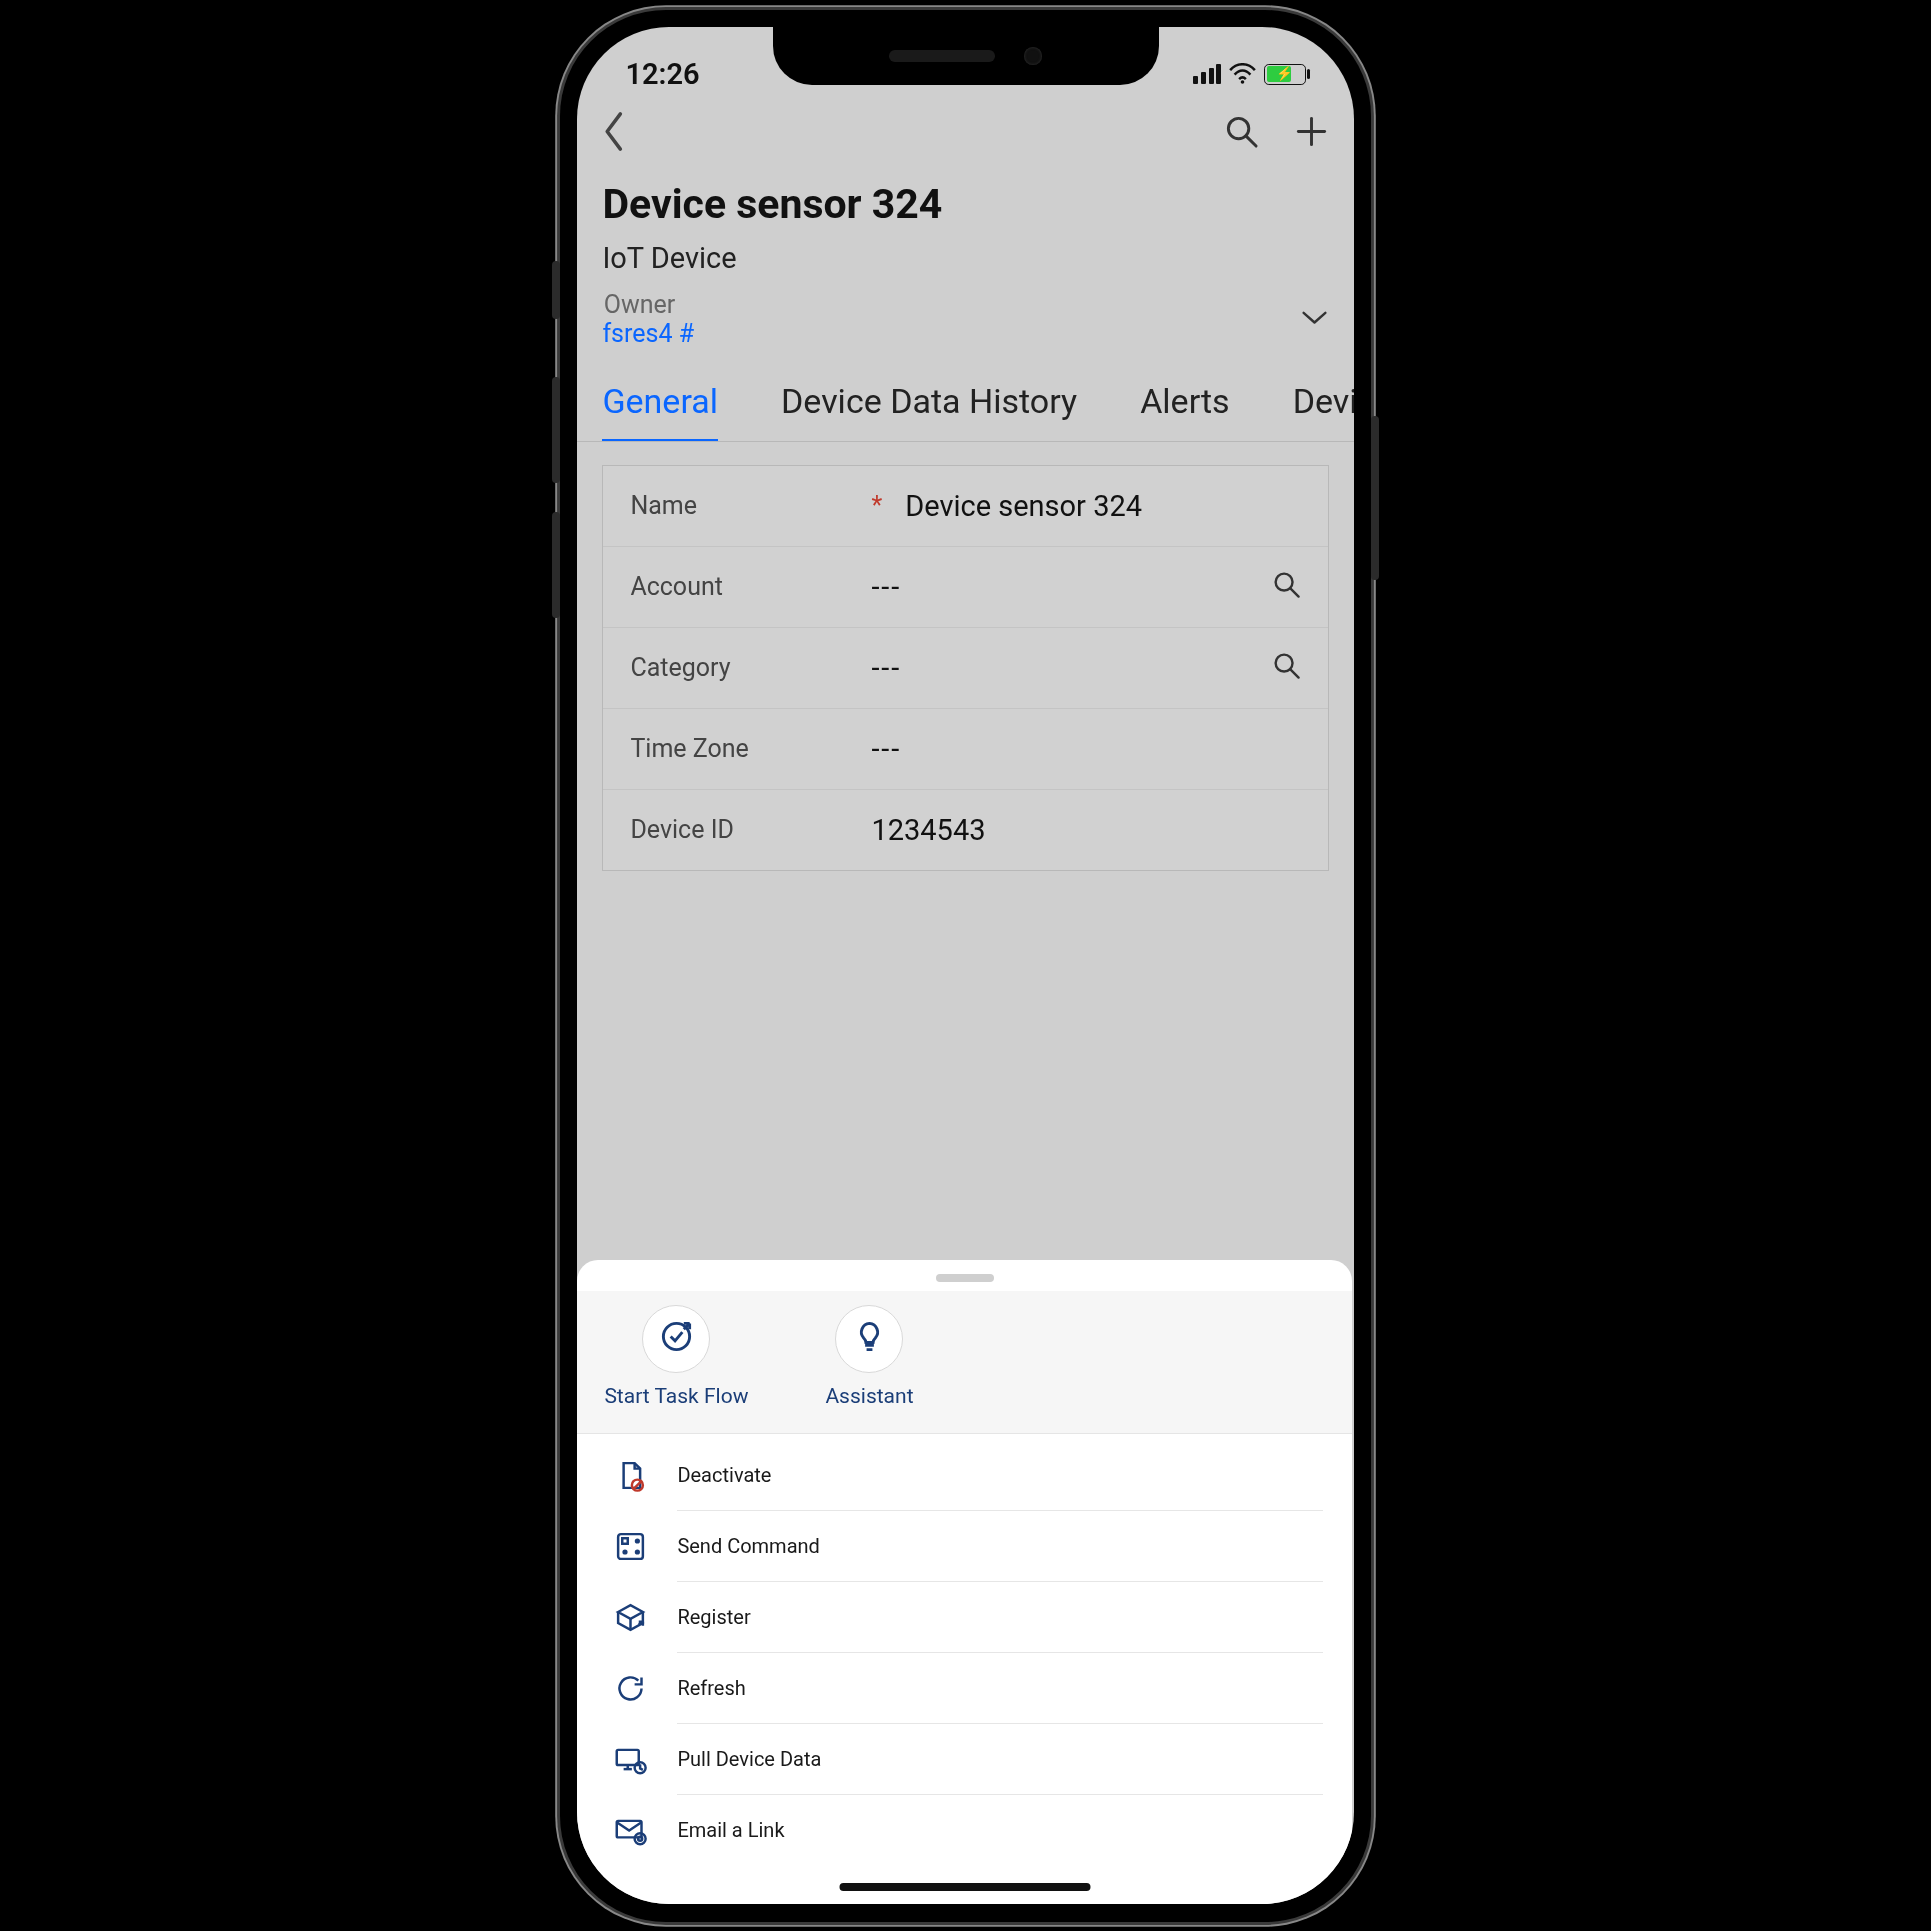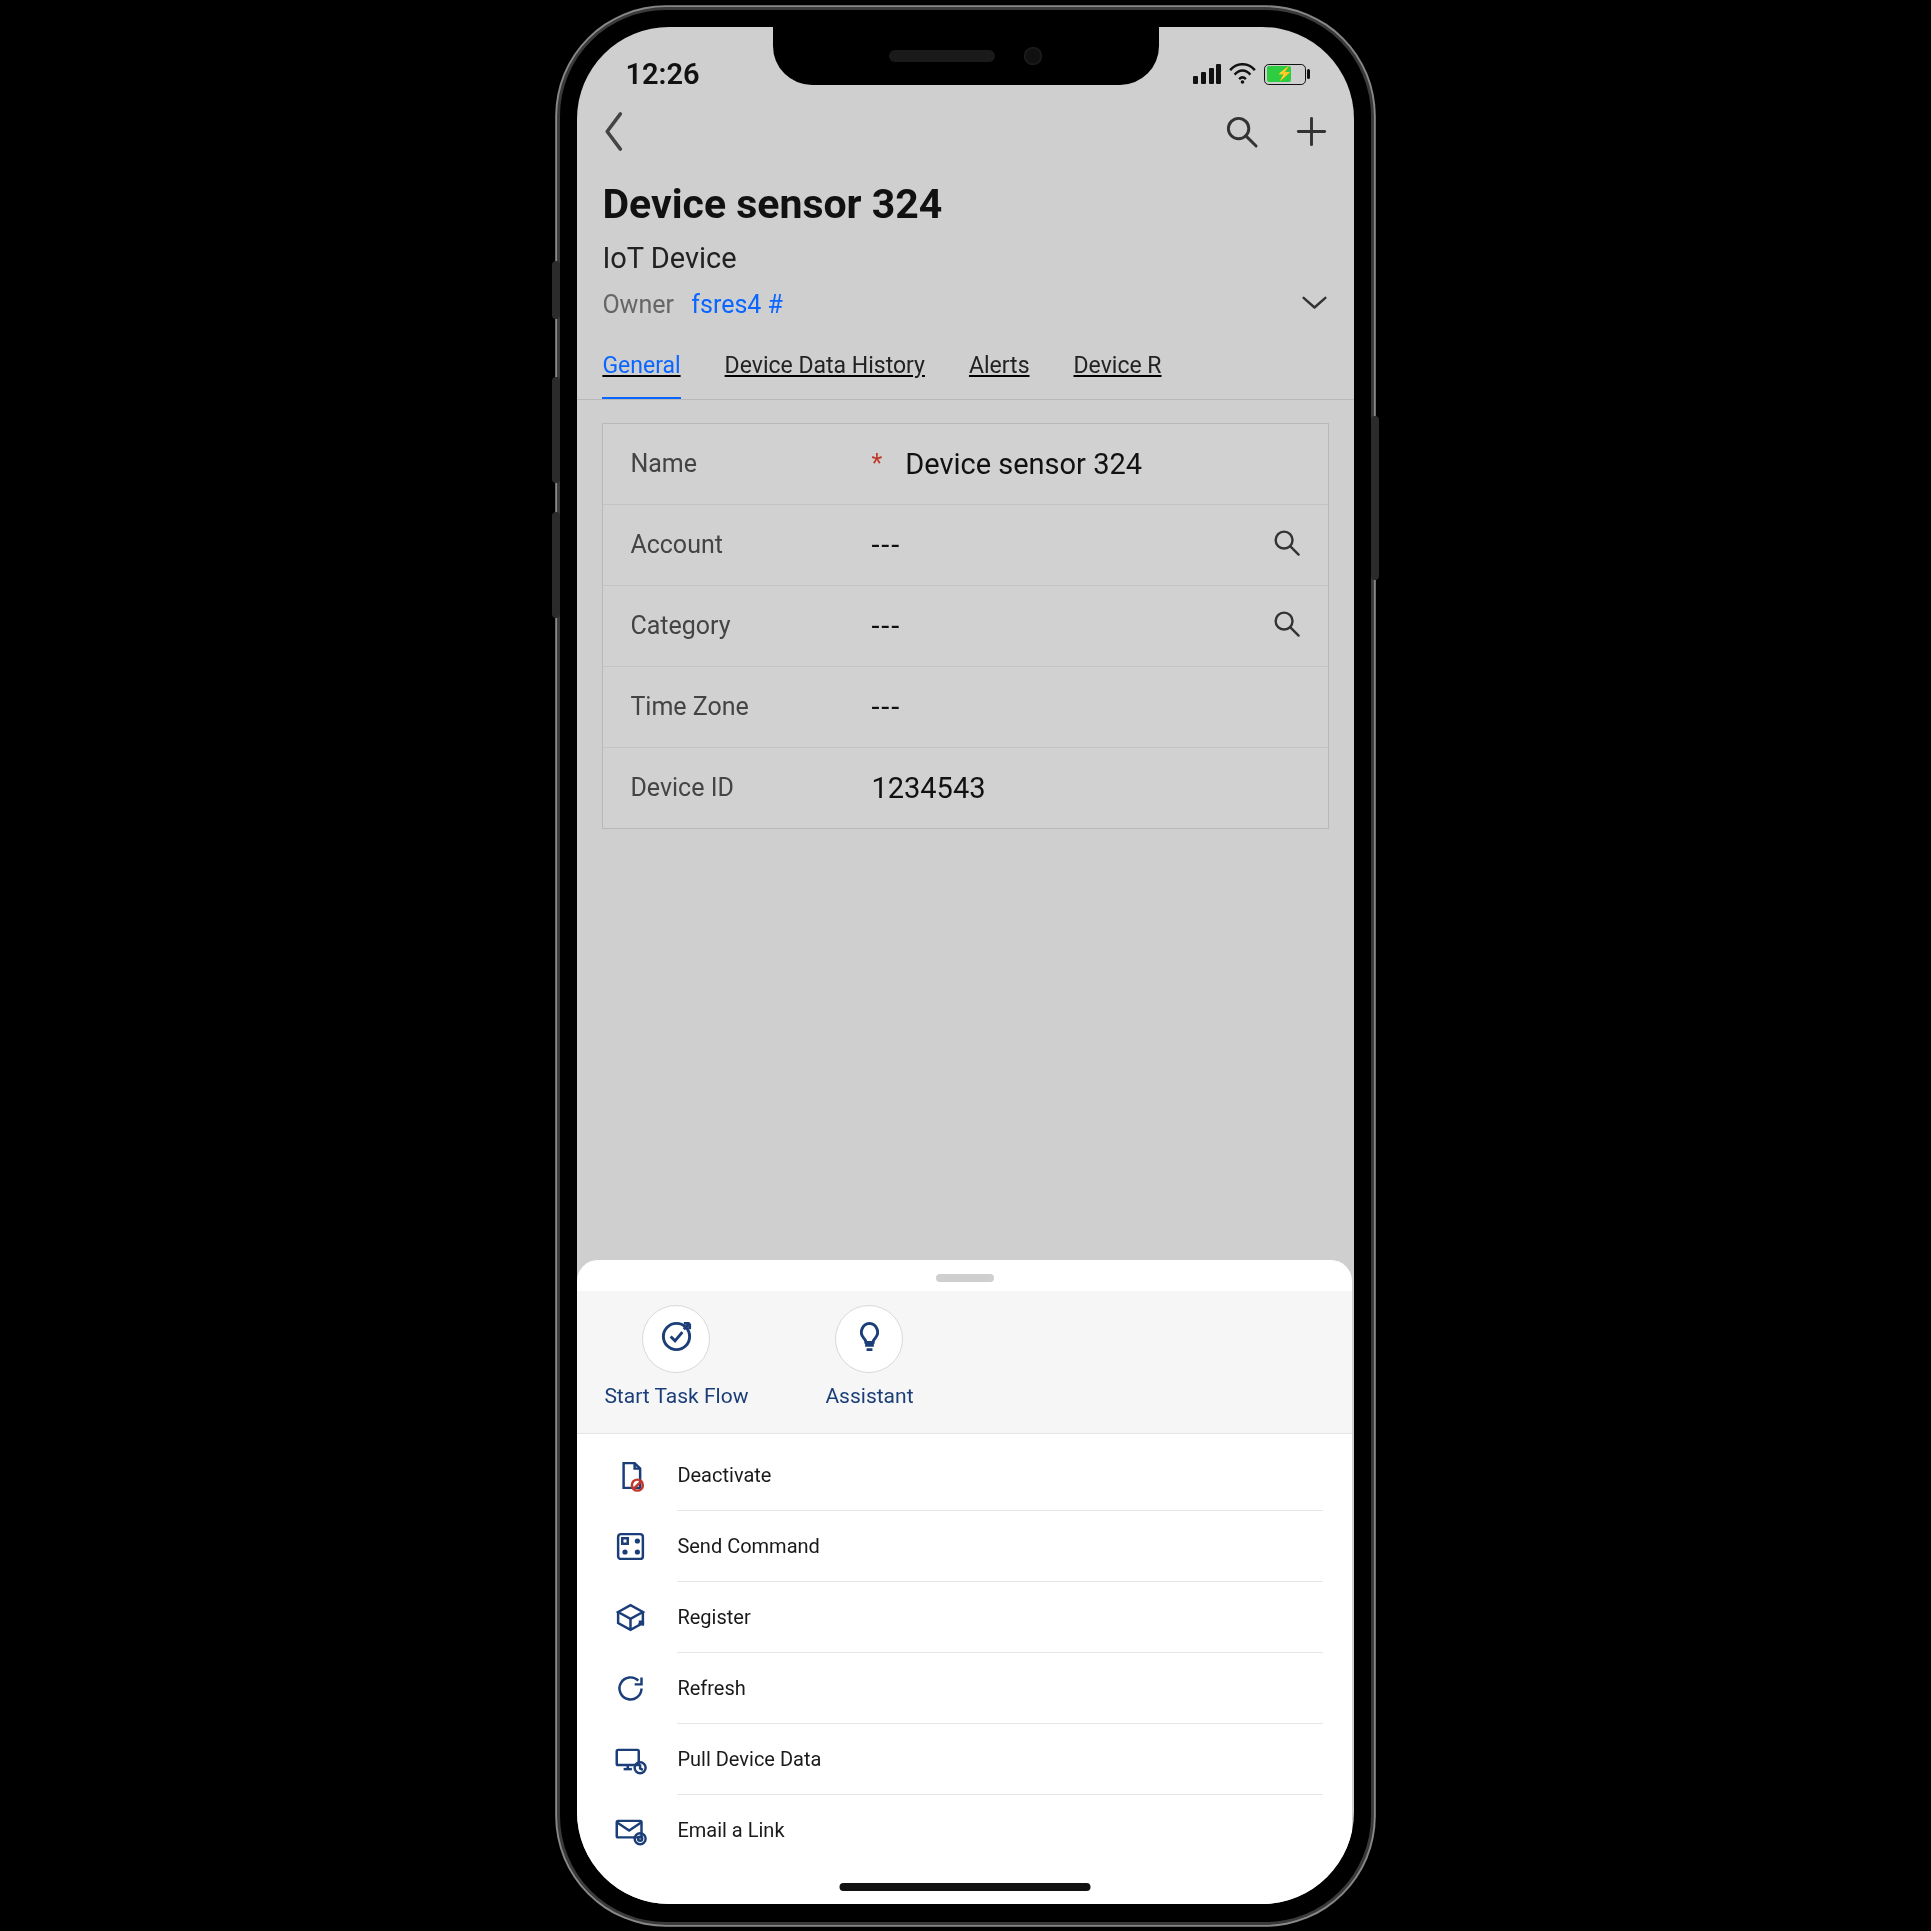--- a/index.html
+++ b/index.html
@@ -63,25 +63,25 @@
   .nav-actions { display:flex; gap:35px; align-items:center; }
   .nav-actions svg { width:35px; height:35px; stroke:#333; }
 
   
   .page-header { padding: 7.7px 25px 0; }
   .page-title { font-size:41px; font-weight:700; color:#111; }
   .page-sub { font-size:29px; color:#222; margin-top:13.5px; }
   .owner-row { display:flex; align-items:center; justify-content:space-between; margin-top:15.4px; padding-bottom:13.5px; }
   .owner-label { color:#666; font-size:25px; margin-right:17.4px; }
   .owner-link { color:#0a66ff; font-size:25px; }
-  .owner-left { display:flex; align-items:center; }
+  .owner-left { display:flex; align-items:center;flex-direction:column; }
   .chev-down svg{ width:29px; height:19.3px; }
 
   
-  .tabs { display:flex; gap:44px; padding: 19.3px 25px 0; border-bottom:1px solid #b8b8b8; font-size:23px; overflow:hidden; white-space:nowrap;text-decoration:underline; }
+  .tabs { display:flex; gap:63px; padding: 19.3px 25px 0; border-bottom:1px solid #b8b8b8; font-size:34px; overflow:hidden; white-space:nowrap; }
   .tab { padding-bottom:17.4px; color:#222; cursor:pointer; }
   .tab.active { color:#0a66ff; border-bottom:3.9px solid #0a66ff; margin-bottom:-1px; }
 
   
   .form-card { margin:23px 25px 0; border:1px solid #b8b8b8; background:rgba(255,255,255,0.05); }
   .field { display:flex; align-items:center; padding:23px 27px; border-bottom:1px solid #c4c4c4; }
   .field:last-child{ border-bottom:none; }
   .field-label { flex:0 0 241px; color:#444; font-size:25px; }
   .req { color:#c0392b; margin-right:23px; font-size:25px; }
   .field-value { flex:1; color:#111; font-size:29px; }

